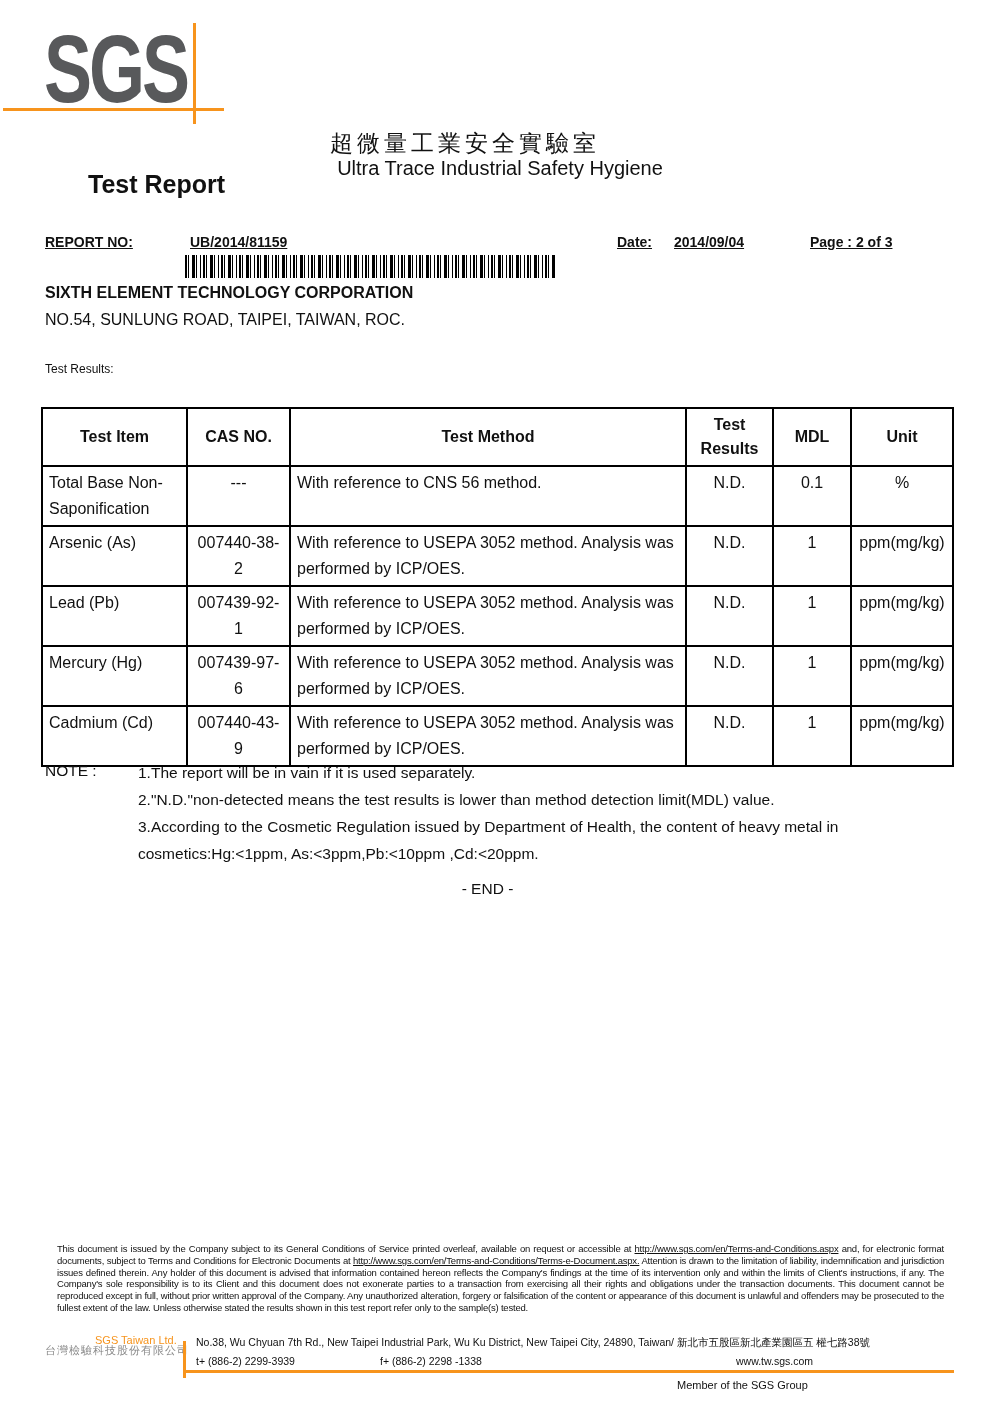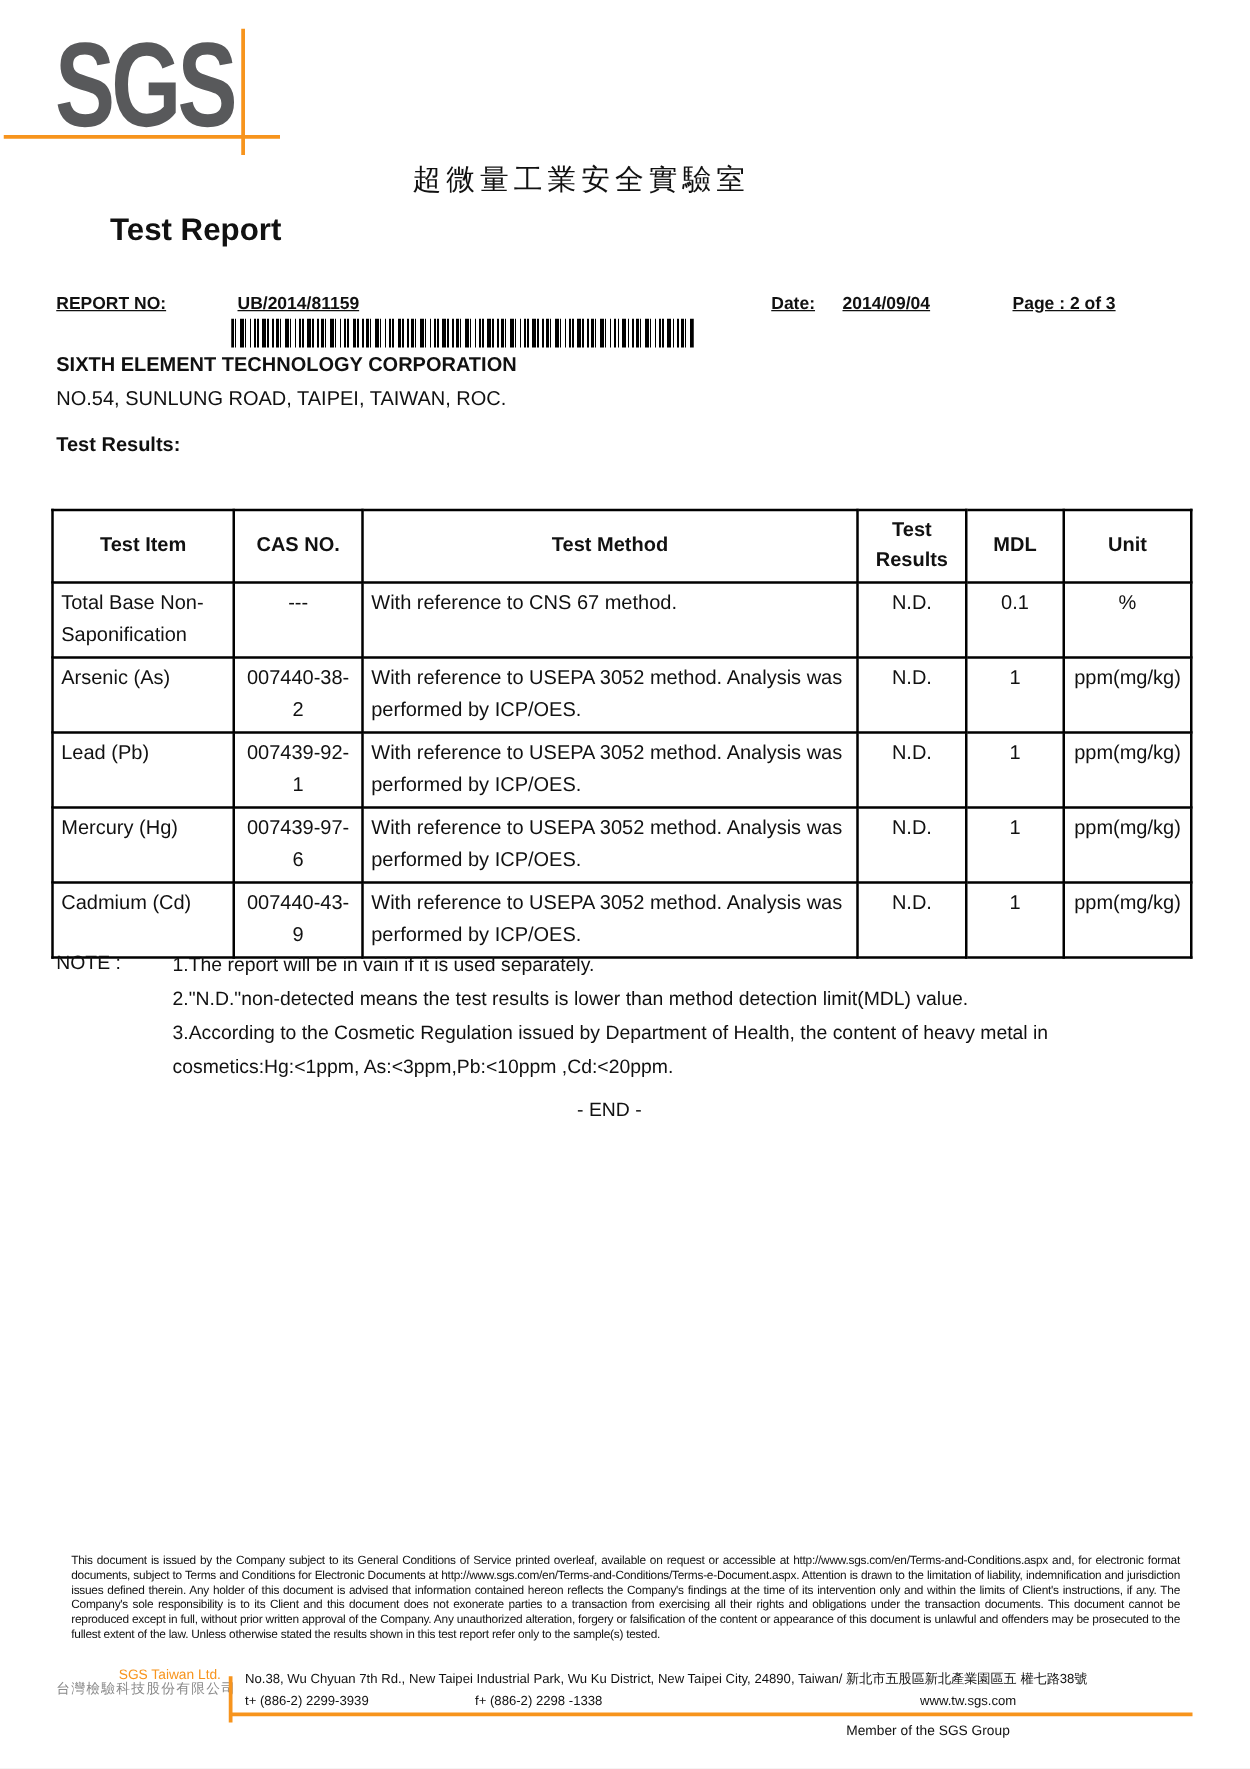--- a/index.html
+++ b/index.html
@@ -31,60 +31,61 @@
     background-image:repeating-linear-gradient(90deg,
       #000 0px,#000 2px,#fff 2px,#fff 3px,
       #000 3px,#000 4px,#fff 4px,#fff 7px,
       #000 7px,#000 10px,#fff 10px,#fff 11px,
       #000 11px,#000 12px,#fff 12px,#fff 15px,
       #000 15px,#000 16px,#fff 16px,#fff 18px);}
 
   .client-name{left:45px;top:284px;font-size:16px;font-weight:bold;text-align:right;}
   .client-address{left:45px;top:311px;font-size:16px;}
 
-  .section-label{left:45px;top:348px;font-size:16px;font-weight:bold;}
+  .section-label{left:45px;top:362px;font-size:12px;font-weight:normal;}
 
   
   .results-table{left:41px;top:407px;width:911px;border-collapse:collapse;table-layout:fixed;padding-left:30px;}
   .results-table th,.results-table td{border:2px solid #000;font-size:16px;padding:3px 6px;}
   .results-table th{height:50px;text-align:center;vertical-align:middle;font-weight:bold;line-height:24px;}
   .results-table td{vertical-align:top;line-height:26px;}
   .results-table tr.data-row{height:52px;}
   td.c{text-align:center;}
   td.l{text-align:left;}
 
   
   .note-label{left:45px;top:762px;font-size:15.5px;}
   .note-list{left:138px;top:759px;width:776px;font-size:15.5px;line-height:27px;}
   .end-marker{left:0;top:880px;width:975px;text-align:center;font-size:15.5px;}
 
   
   .legal{left:57px;top:1243px;width:887px;font-size:9.5px;line-height:11.8px;
          text-align:justify;letter-spacing:-0.2px;}
-  .legal .u{}
+  .legal .u{text-decoration:underline;}
   .f-company-en{left:95px;top:1334px;font-size:11px;color:#F7941D;}
   .f-company-zh{left:45px;top:1343px;font-size:11px;letter-spacing:1px;color:#8a8a8a;}
   .f-vline{left:183px;top:1341px;width:2.5px;height:37px;background:#F7941D;}
   .f-hline{left:184px;top:1370px;width:770px;height:2.5px;background:#F7941D;}
   .f-address{left:196px;top:1336px;font-size:10.5px;white-space:nowrap;}
   .f-tel{left:196px;top:1355px;font-size:10.5px;}
   .f-fax{left:380px;top:1355px;font-size:10.5px;}
   .f-web{left:700px;top:1355px;font-size:10.5px;margin-left:36px;}
   .f-member{left:677px;top:1379px;font-size:11px;}
 </style>
 </head>
 <body>
 
 <div class="page">
 
   <div class="abs logo-text">SGS</div>
   <div class="abs logo-hline"></div>
   <div class="abs logo-vline"></div>
 
   <div class="abs title-zh">超微量工業安全實驗室</div>
+  <div class="abs title-en">Ultra Trace Industrial Safety Hygiene</div>
   <div class="abs doc-title">Test Report</div>
 
   <div class="abs b15 report-no-label">REPORT NO:</div>
   <div class="abs b15 report-no-value">UB/2014/81159</div>
   <div class="abs b15 date-label">Date:</div>
   <div class="abs b15 date-value">2014/09/04</div>
   <div class="abs b15 page-label">Page : 2 of 3</div>
 
   <div class="abs barcode"></div>
 
@@ -107,21 +108,21 @@
       <th>Test Item</th>
       <th>CAS NO.</th>
       <th>Test Method</th>
       <th>Test Results</th>
       <th>MDL</th>
       <th>Unit</th>
     </tr>
     <tr class="data-row" style="height:53px;">
       <td class="l">Total Base Non-Saponification</td>
       <td class="c">---</td>
-      <td class="l">With reference to CNS 67 method.</td>
+      <td class="l">With reference to CNS 56 method.</td>
       <td class="c">N.D.</td>
       <td class="c">0.1</td>
       <td class="c">%</td>
     </tr>
     <tr class="data-row">
       <td class="l">Arsenic (As)</td>
       <td class="c">007440-38-2</td>
       <td class="l">With reference to USEPA 3052 method. Analysis was performed by ICP/OES.</td>
       <td class="c">N.D.</td>
       <td class="c">1</td>

